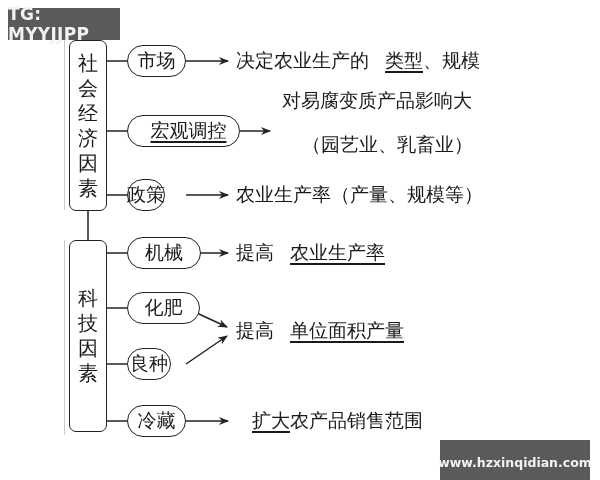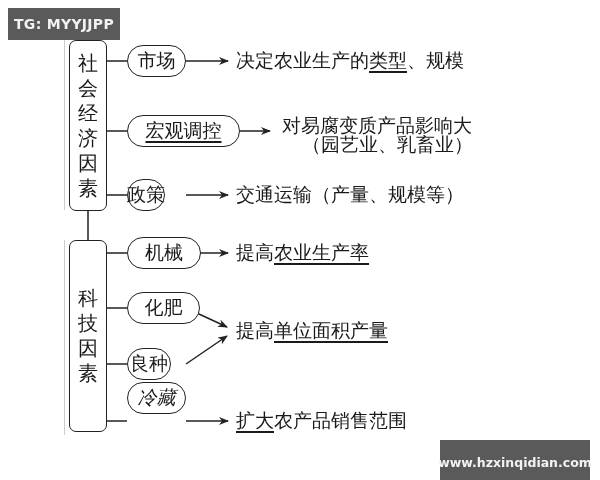--- a/index.html
+++ b/index.html
@@ -1,31 +1,31 @@
 <!DOCTYPE html>
 <html><head>
 <meta charset="utf-8">
 <style>
   html, body { margin:0; padding:0; }
   body { width:600px; height:480px; background:#ffffff; position:relative; overflow:hidden;
          font-family:"DejaVu Serif","Liberation Serif",serif; color:#1a1a1a; }
   .wm { position:absolute; background:#5a5a5a; color:#f2f2f2; font-family:"DejaVu Sans","Liberation Sans",sans-serif;
         font-weight:bold; display:flex; align-items:center; justify-content:center; }
-  #wm-tl { left:8px; top:8px; width:112px; height:32px; font-size:14px; letter-spacing:0.3px; }
+  #wm-tl { left:8px; top:8px; width:112px; height:32px; font-size:17px; letter-spacing:0.3px; }
   #wm-br { left:440px; top:440px; width:150px; height:45px; font-size:12.5px; }
   .vline { position:absolute; background:#ccc; width:1px; }
   .cat { position:absolute; border:1.5px solid #222; border-radius:7px; background:#fff;
          display:flex; flex-direction:column; align-items:center; justify-content:center;
          font-size:20px; line-height:25px; }
   .cat span { display:block; }
   .node { position:absolute; border:1.5px solid #222; border-radius:16px; background:#fff;
           height:32px; display:flex; align-items:center; justify-content:center;
           font-size:19px; padding:0 6px; box-sizing:border-box; white-space:nowrap; }
   .result { position:absolute; font-size:19px; white-space:nowrap; }
-  .u { text-decoration:underline; text-underline-offset:4px; text-decoration-thickness:1.5px; }
+  .u { text-decoration:underline; text-underline-offset:4px; text-decoration-thickness:1.5px;padding-left:16px; }
   svg.lines { position:absolute; left:0; top:0; }
 </style>
 </head>
 <body>
 
 <div id="wm-tl" class="wm">TG: MYYJJPP</div>
 <div id="wm-br" class="wm">www.hzxinqidian.com</div>
 
 <div class="vline" style="left:64px; top:40px; height:170px;"></div>
 <div class="vline" style="left:64px; top:240px; height:195px;"></div>
@@ -74,28 +74,28 @@
   <span>因</span>
   <span>素</span>
 </div>
 
 <div class="node" style="left:127px; top:45px; width:59px;">市场</div>
 <div class="node u" style="left:127px; top:115px; width:113px;">宏观调控</div>
 <div class="node" style="left:127px; top:179px; width:38px;">政策</div>
 <div class="node" style="left:127px; top:237px; width:74px;">机械</div>
 <div class="node" style="left:127px; top:292px; width:73px;">化肥</div>
 <div class="node" style="left:127px; top:348px; width:44px;">良种</div>
-<div class="node" style="left:127px; top:382px; width:59px;font-style:italic;">冷藏</div>
+<div class="node" style="left:127px; top:405px; width:59px;">冷藏</div>
 
 <div class="result" style="left:236px; top:48px;">
   <span>决定农业生产的</span><span class="u">类型</span><span>、规模</span>
 </div>
-<div class="result" style="left:282px; top:113px;">对易腐变质产品影响大</div>
+<div class="result" style="left:282px; top:88px;">对易腐变质产品影响大</div>
 <div class="result" style="left:302px; top:132px;">（园艺业、乳畜业）</div>
-<div class="result" style="left:236px; top:182px;">交通运输（产量、规模等）</div>
+<div class="result" style="left:236px; top:182px;">农业生产率（产量、规模等）</div>
 <div class="result" style="left:236px; top:240px;">
   <span>提高</span><span class="u">农业生产率</span>
 </div>
 <div class="result" style="left:236px; top:318px;">
   <span>提高</span><span class="u">单位面积产量</span>
 </div>
 <div class="result" style="left:236px; top:408px;text-align:right;">
   <span class="u">扩大</span><span>农产品销售范围</span>
 </div>
 

